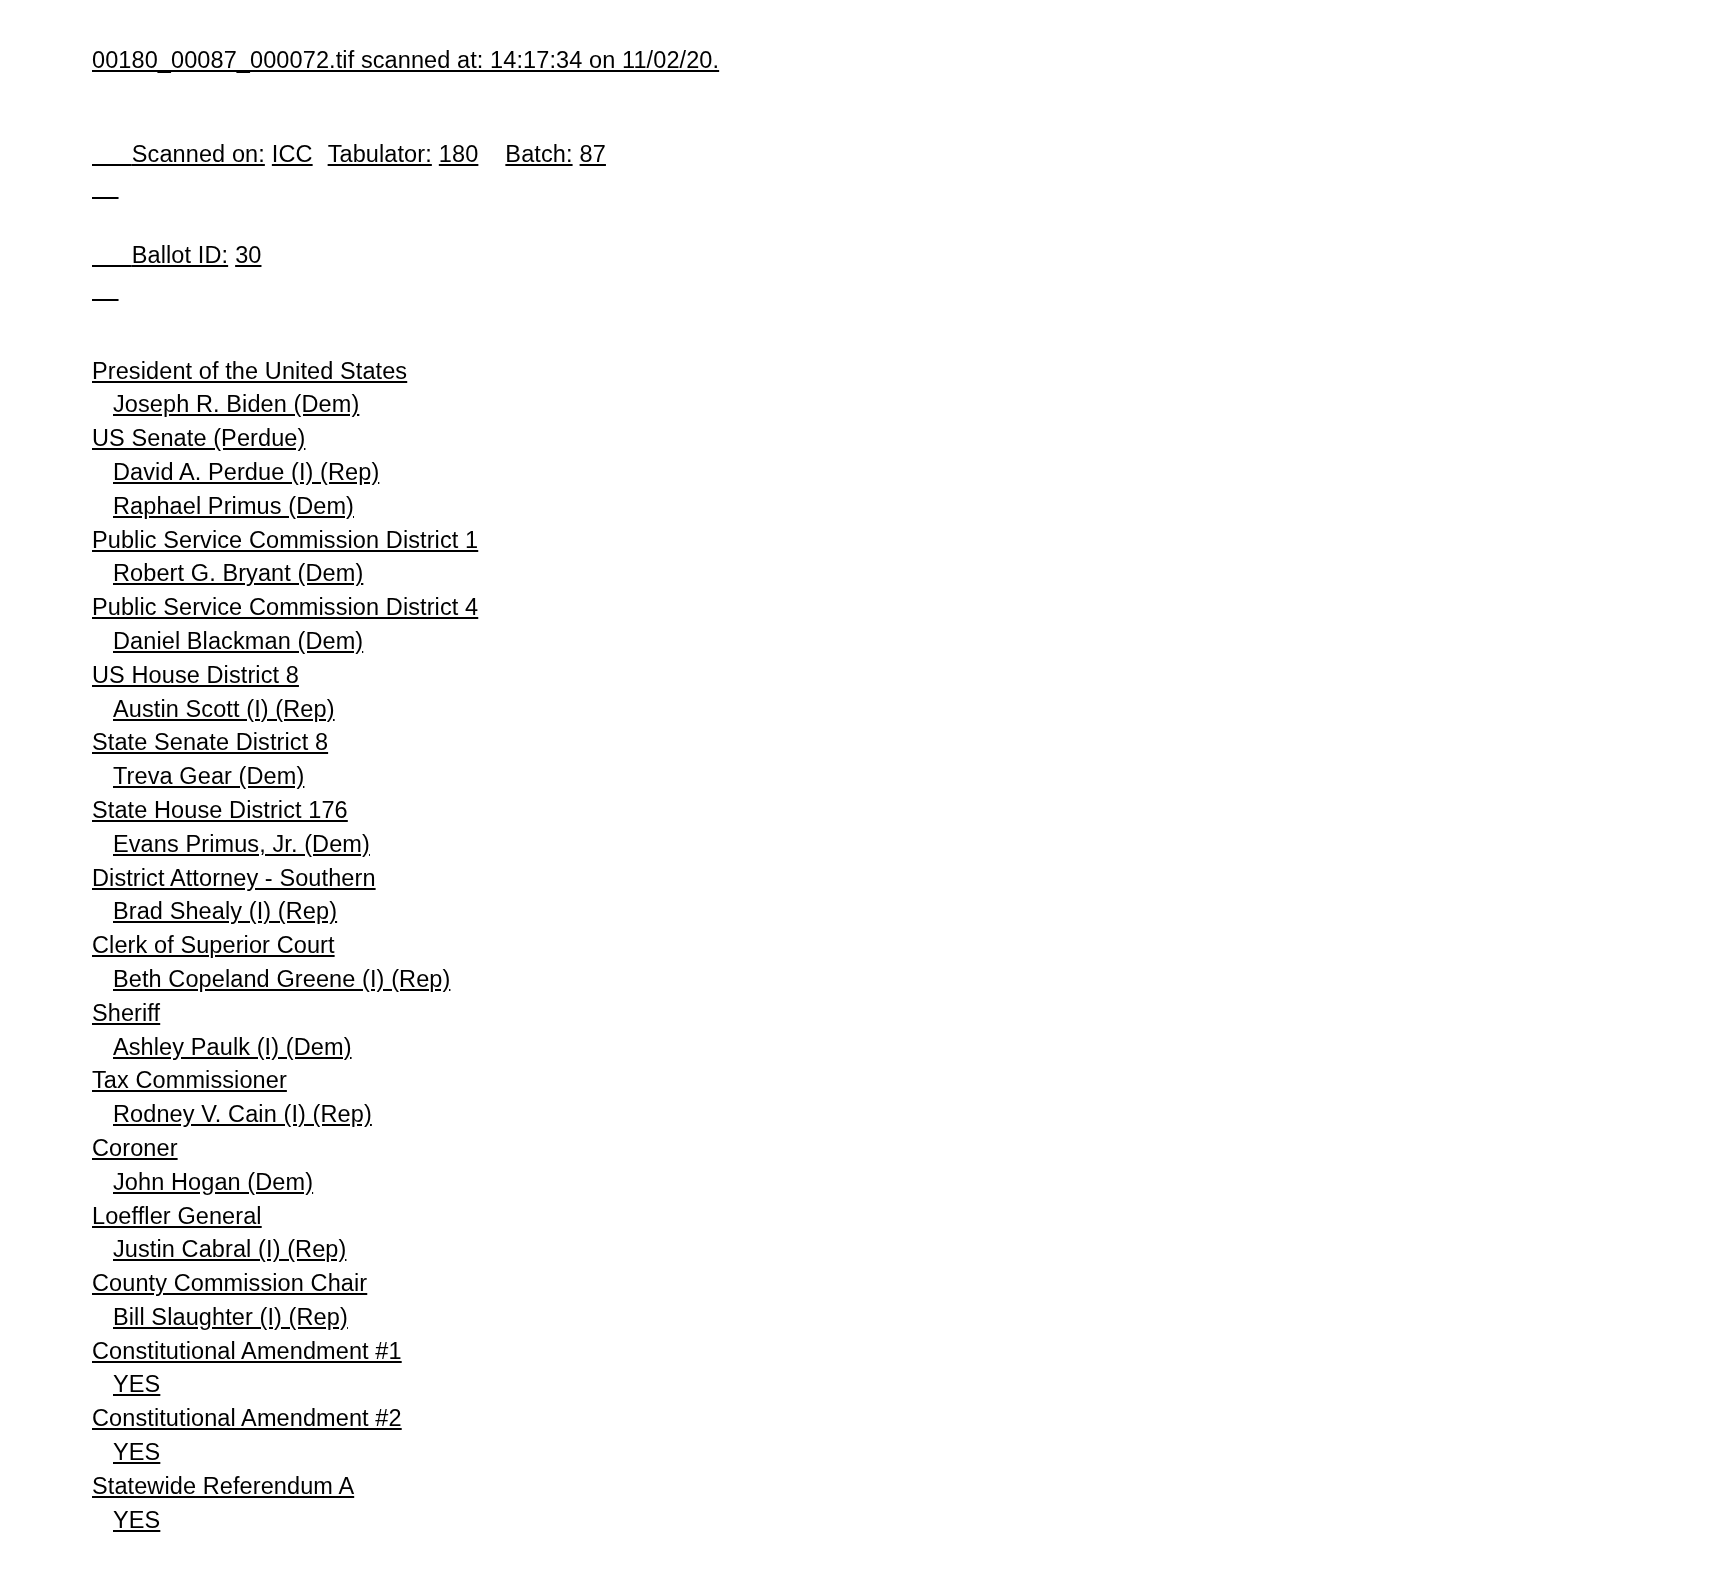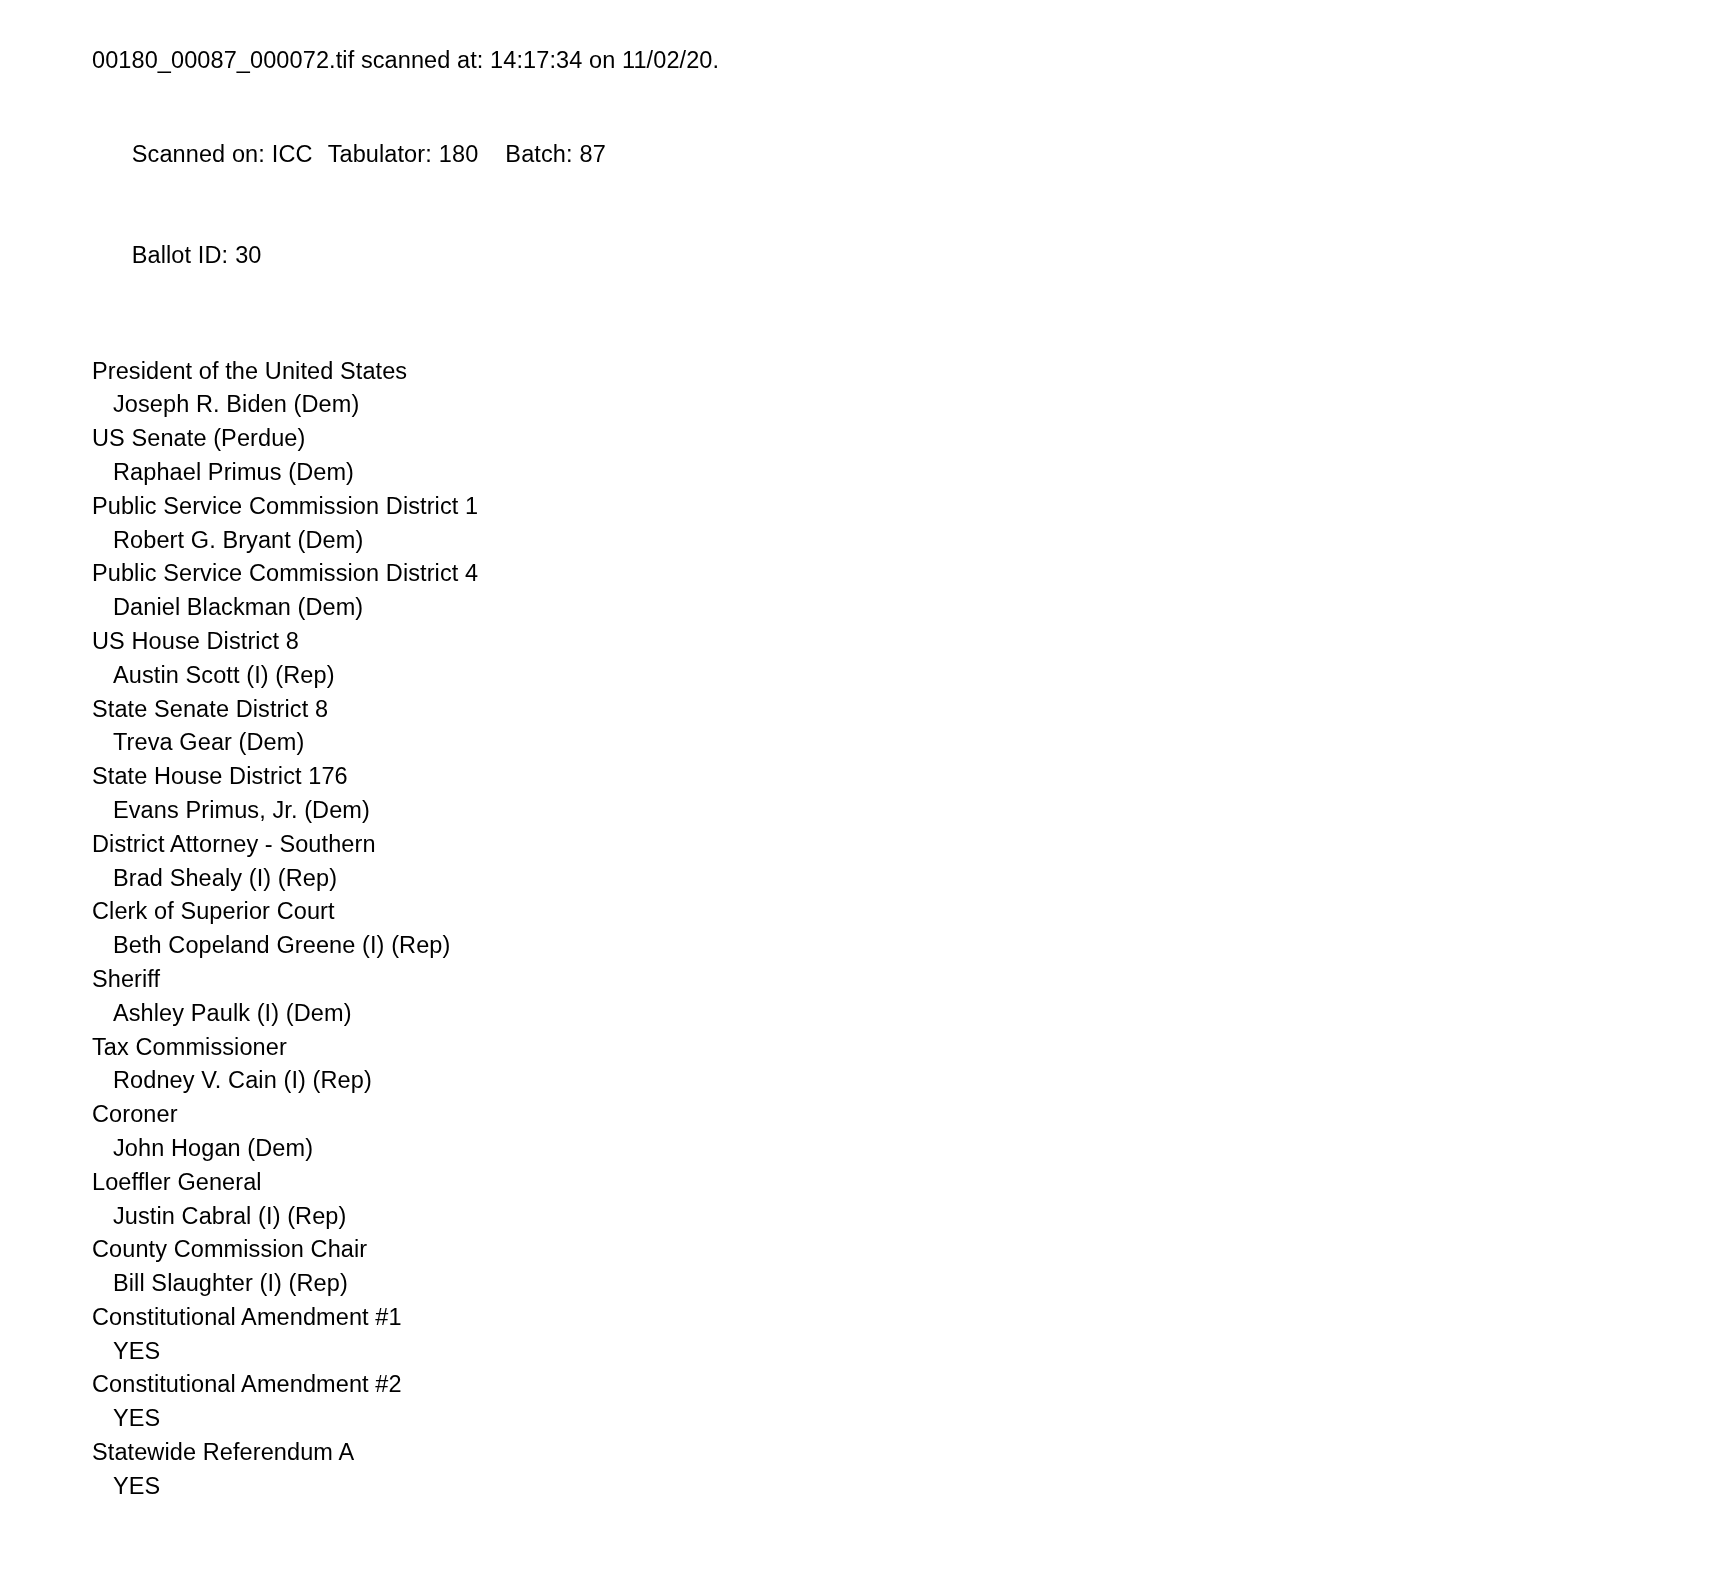--- a/index.html
+++ b/index.html
@@ -13,20 +13,21 @@
     overflow: hidden;
     font-family: "Liberation Sans", "DejaVu Sans", sans-serif;
     color: #000000;
   }
   .page {
     box-sizing: border-box;
     width: 1714px;
     height: 1574px;
     padding: 44px 60px 0 92px;
     background: #ffffff;
+    text-decoration: underline;
   }
   .line {
     font-size: 23.5px;
     line-height: 33.8px;
     white-space: pre;
     letter-spacing: 0.1px;
   }
   .scan-line {
     margin-bottom: 26px;
   }
@@ -55,20 +56,21 @@
     </div>
     <div class="line info-line">
       <span class="label">Ballot ID:</span><span class="value value-wide">30</span>
     </div>
   </div>
 
   <div class="contest-list">
       <div class="line contest">President of the United States</div>
       <div class="line selection">Joseph R. Biden (Dem)</div>
       <div class="line contest">US Senate (Perdue)</div>
+      <div class="line selection">David A. Perdue (I) (Rep)</div>
       <div class="line selection">Raphael Primus (Dem)</div>
       <div class="line contest">Public Service Commission District 1</div>
       <div class="line selection">Robert G. Bryant (Dem)</div>
       <div class="line contest">Public Service Commission District 4</div>
       <div class="line selection">Daniel Blackman (Dem)</div>
       <div class="line contest">US House District 8</div>
       <div class="line selection">Austin Scott (I) (Rep)</div>
       <div class="line contest">State Senate District 8</div>
       <div class="line selection">Treva Gear (Dem)</div>
       <div class="line contest">State House District 176</div>

